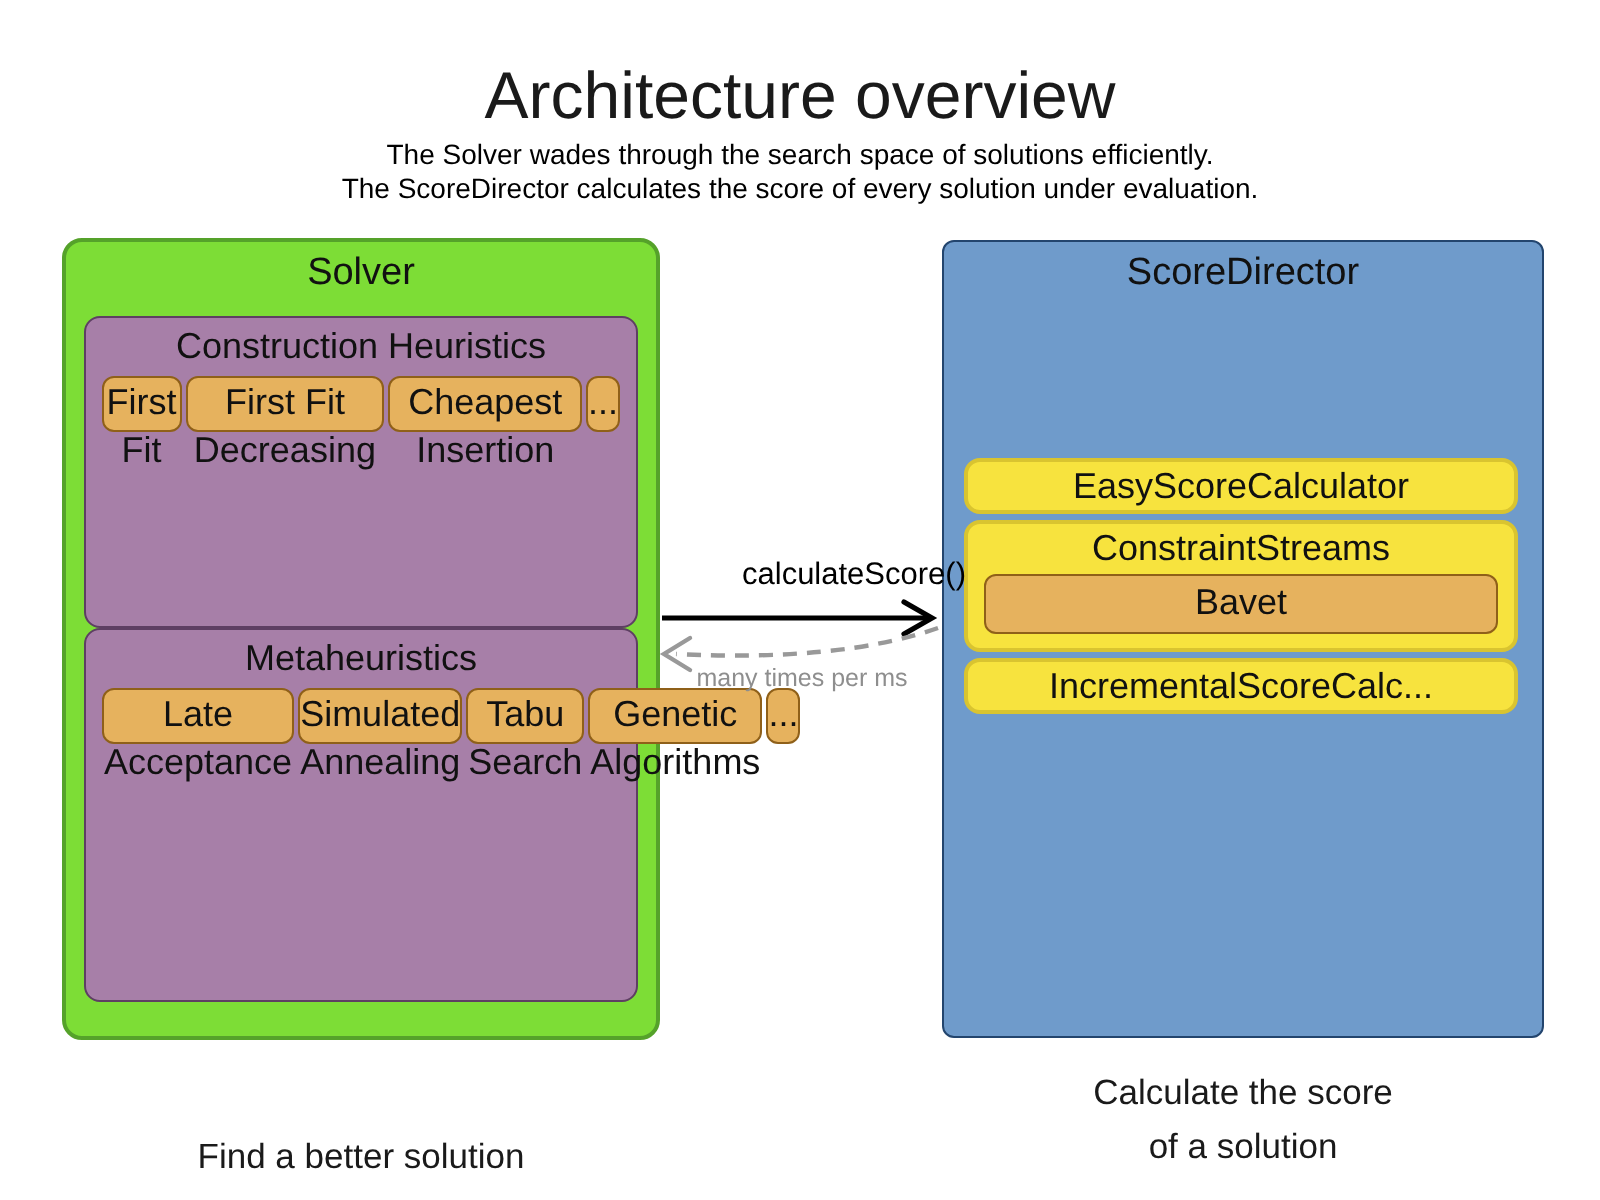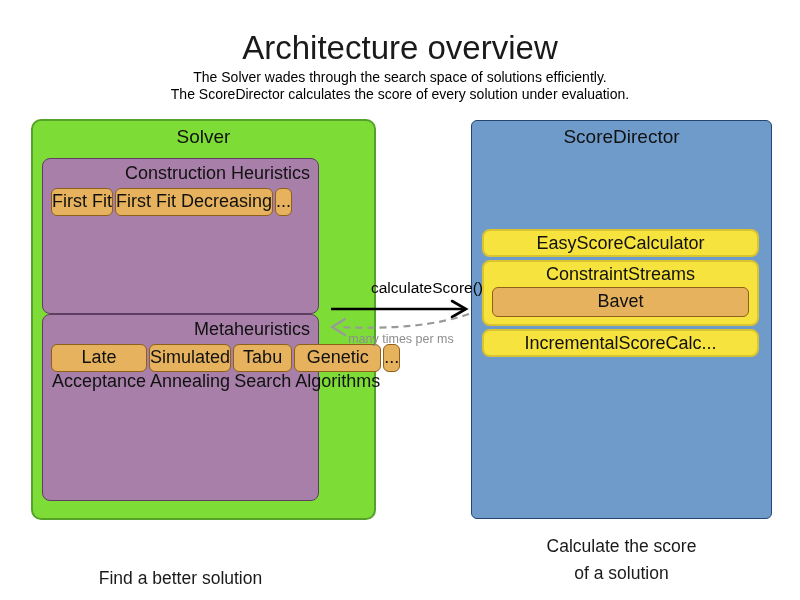--- a/index.html
+++ b/index.html
@@ -7,31 +7,31 @@
   .canvas {
     position:relative; width:800px; height:600px; background:#fff;
     font-family:"Liberation Sans", sans-serif; color:#111; overflow:hidden;
   }
   .title { position:absolute; top:31px; left:0; width:800px; text-align:center;
            font-size:33px; line-height:34px; color:#1a1a1a; }
   .subtitle { position:absolute; left:0; width:800px; text-align:center;
               font-size:14px; line-height:17px; color:#000000; }
   .sub1 { top:69px; } .sub2 { top:86px; }
 
-  .green-box { position:absolute; left:31px; top:119px; width:345px; height:401px;
+  .green-box { position:absolute; left:31px; top:119px; width:299px; height:401px;
     background:var(--solver_green,#7ddd36); border:2px solid var(--solver_green_border,#55a22a);
     border-radius:10px; }
   .box-heading { width:100%; text-align:center; font-size:19px; line-height:26px; padding-top:3px; }
 
   .purple-box { position:absolute; left:9px; width:277px;
     background:var(--phase_purple,#a77fa8); border:1.5px solid var(--phase_purple_border,#5e3f63);
     border-radius:8px; padding:0 8px 5px 8px; }
   .purple-1 { top:37px; height:156px; }
   .purple-2 { top:193px; height:187px; }
-  .purple-title { text-align:right; font-size:18px; line-height:29px; height:29px; }
+  .purple-title { text-align:center; font-size:18px; line-height:29px; height:29px; }
   .item-stack { display:flex; flex-direction:row; gap:2px; }
   .algo-item { height:28px; background:var(--algo_orange,#e6b25e);
     border:1.5px solid var(--algo_orange_border,#8f6019); border-radius:6px;
     text-align:center; font-size:18px; line-height:24px; }
 
   .blue-box { position:absolute; left:471px; top:120px; width:301px; height:399px;
     background:var(--director_blue,#6f9bcb); border:1.5px solid var(--director_blue_border,#23456e);
     border-radius:6px; }
   .calc-stack { position:absolute; left:10px; top:108px; width:277px;
     display:flex; flex-direction:column; gap:3px; }
@@ -66,20 +66,21 @@
   <div class="subtitle sub2">The ScoreDirector calculates the score of every solution under evaluation.</div>
 
   <div class="green-box">
     <div class="box-heading">Solver</div>
 
     <div class="purple-box purple-1">
       <div class="purple-title">Construction Heuristics</div>
       <div class="item-stack">
         <div class="algo-item">First Fit</div>
         <div class="algo-item">First Fit Decreasing</div>
+        <div class="algo-item">Cheapest Insertion</div>
         <div class="algo-item">...</div>
       </div>
     </div>
 
     <div class="purple-box purple-2">
       <div class="purple-title">Metaheuristics</div>
       <div class="item-stack">
         <div class="algo-item">Late Acceptance</div>
         <div class="algo-item">Simulated Annealing</div>
         <div class="algo-item">Tabu Search</div>

